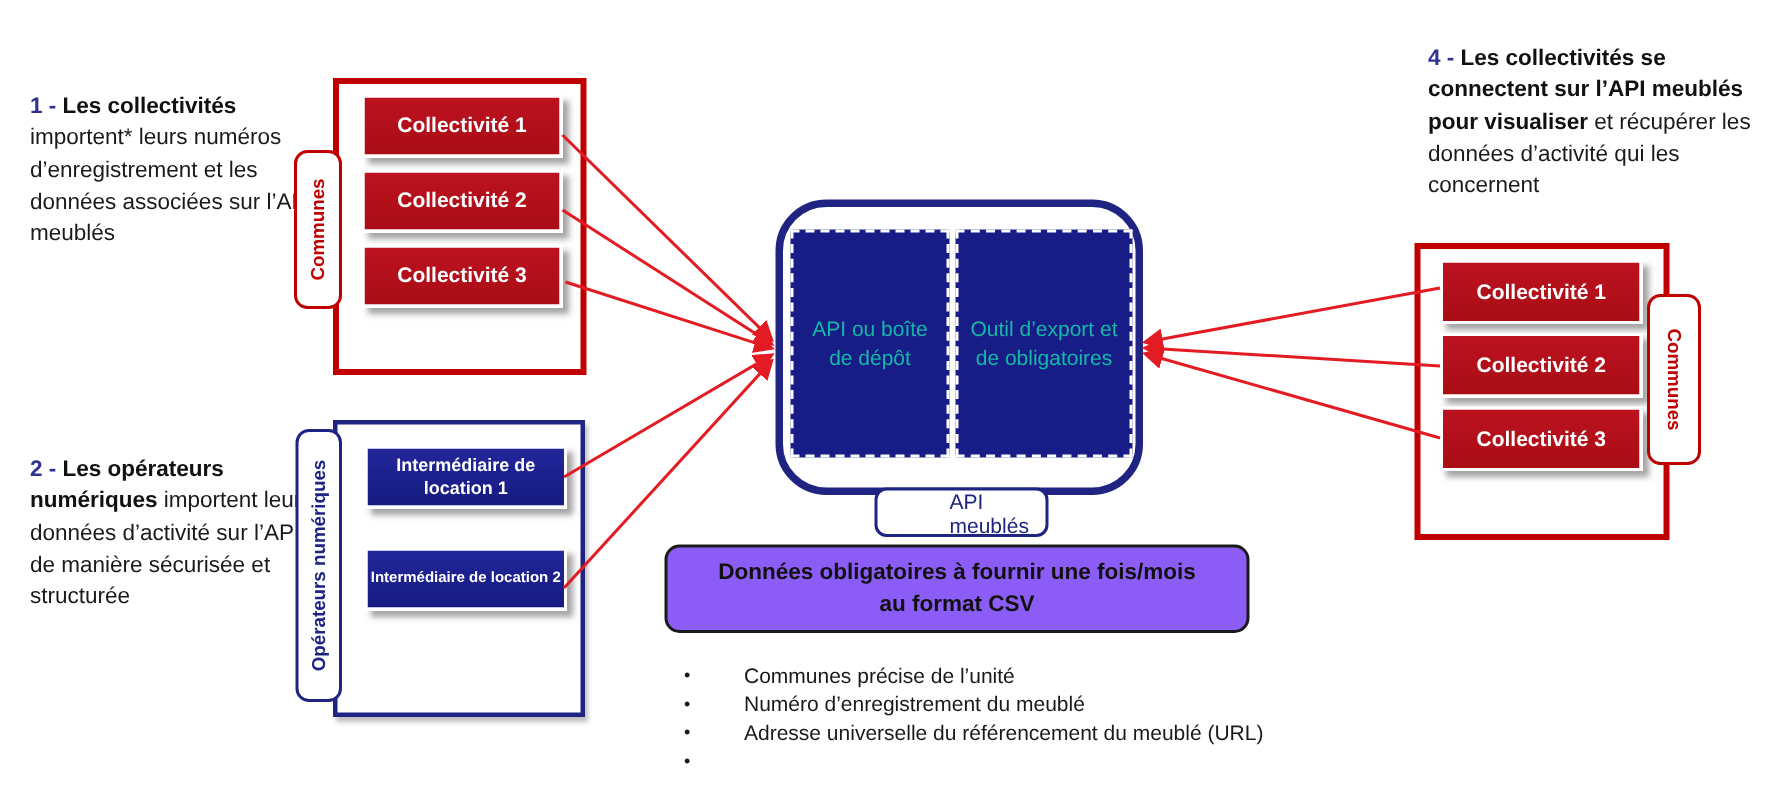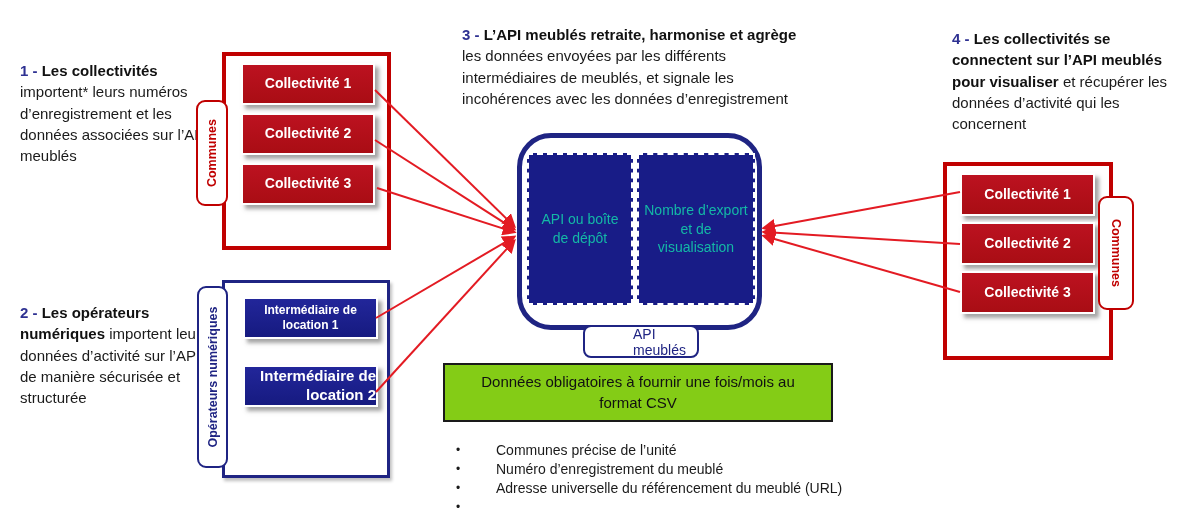--- a/index.html
+++ b/index.html
@@ -38,23 +38,23 @@
   .hub-panel { position:absolute; z-index:3; background:#181c87; border:2px dashed #ffffff;
                display:flex; align-items:center; justify-content:center; text-align:center;
                color:#14b8a6; font-size:14px; line-height:1.35; padding:4px; }
   .hub-label { position:absolute; left:583px; top:325px; width:116px; height:33px; z-index:6;
                background:#ffffff; border:2px solid #1f2483; border-radius:8px;
                display:flex; align-items:center; justify-content:center;
                color:#1f2483; font-size:14px;padding-left:48px; }
 
   
   .csv-box { position:absolute; left:443px; top:363px; width:390px; height:59px; z-index:2;
-             background:#84cc16; border:2px solid #1a1a1a; border-radius:0;
+             background:#8b5cf6; border:2px solid #1a1a1a; border-radius:10px;
              display:flex; align-items:center; justify-content:center; text-align:center;
-             font-weight:normal; font-size:15px; line-height:1.35; color:#111; padding:0 28px; }
+             font-weight:bold; font-size:15px; line-height:1.35; color:#111; padding:0 28px; }
   .bullets { position:absolute; left:456px; top:441px; z-index:2; font-size:14px; color:#1a1a1a; }
   .bullets .row { display:flex; line-height:19px; }
   .bullets .dot { width:40px; font-size:12px; }
 
   
   .arrows { position:absolute; left:0; top:0; z-index:4; pointer-events:none; }
 </style>
 </head>
 <body>
 
@@ -65,50 +65,45 @@
     <span class="b">Les collectivités </span>
     <span>importent* leurs numéros d’enregistrement et les données associées sur l’API meublés</span>
   </div>
 
   <div class="note" style="left:20px; top:302px; width:198px;">
     <span class="num">2 - </span>
     <span class="b">Les opérateurs numériques </span>
     <span>importent leurs données d’activité sur l’API de manière sécurisée et structurée</span>
   </div>
 
-  <div class="note" style="left:462px; top:24px; width:352px;">
-    <span class="num">3 - </span>
-    <span class="b">L’API meublés retraite, harmonise et agrège </span>
-    <span>les données envoyées par les différents intermédiaires de meublés, et signale les incohérences avec les données d’enregistrement</span>
-  </div>
 
   <div class="note" style="left:952px; top:28px; width:232px;">
     <span class="num">4 - </span>
     <span class="b">Les collectivités se connectent sur l’API meublés pour visualiser </span>
     <span>et récupérer les données d’activité qui les concernent</span>
   </div>
 
   <div class="group red" style="left:222px; top:52px; width:169px; height:198px;"></div>
   <div class="vtab red rot-ccw" style="left:196px; top:100px; width:32px; height:106px;">
     <span>Communes</span>
   </div>
   <div class="cbox red" style="left:241px; top:63px;  width:134px; height:42px;">Collectivité 1</div>
   <div class="cbox red" style="left:241px; top:113px; width:134px; height:42px;">Collectivité 2</div>
   <div class="cbox red" style="left:241px; top:163px; width:134px; height:42px;">Collectivité 3</div>
 
   <div class="group blue" style="left:222px; top:280px; width:168px; height:198px;"></div>
   <div class="vtab blue rot-ccw" style="left:197px; top:286px; width:31px; height:182px;">
     <span>Opérateurs numériques</span>
   </div>
   <div class="cbox navy" style="left:243px; top:297px; width:135px; height:42px; font-size:12px;">Intermédiaire de location 1</div>
-  <div class="cbox navy" style="left:243px; top:365px; width:135px; height:42px; font-size:15px;text-align:right;">Intermédiaire de location 2</div>
+  <div class="cbox navy" style="left:243px; top:365px; width:135px; height:42px; font-size:10px;">Intermédiaire de location 2</div>
 
   <div class="hub"></div>
   <div class="hub-panel" style="left:527px; top:153px; width:106px; height:152px;">API ou boîte de dépôt</div>
-  <div class="hub-panel" style="left:637px; top:153px; width:118px; height:152px;">Nombre d’export et de visualisation</div>
+  <div class="hub-panel" style="left:637px; top:153px; width:118px; height:152px;">Outil d’export et de obligatoires</div>
   <div class="hub-label">API meublés</div>
 
   <div class="group red" style="left:943px; top:162px; width:170px; height:198px;"></div>
   <div class="vtab red rot-cw" style="left:1098px; top:196px; width:36px; height:114px;">
     <span>Communes</span>
   </div>
   <div class="cbox red" style="left:960px; top:173px; width:135px; height:43px;">Collectivité 1</div>
   <div class="cbox red" style="left:960px; top:222px; width:135px; height:43px;">Collectivité 2</div>
   <div class="cbox red" style="left:960px; top:271px; width:135px; height:43px;">Collectivité 3</div>
 

